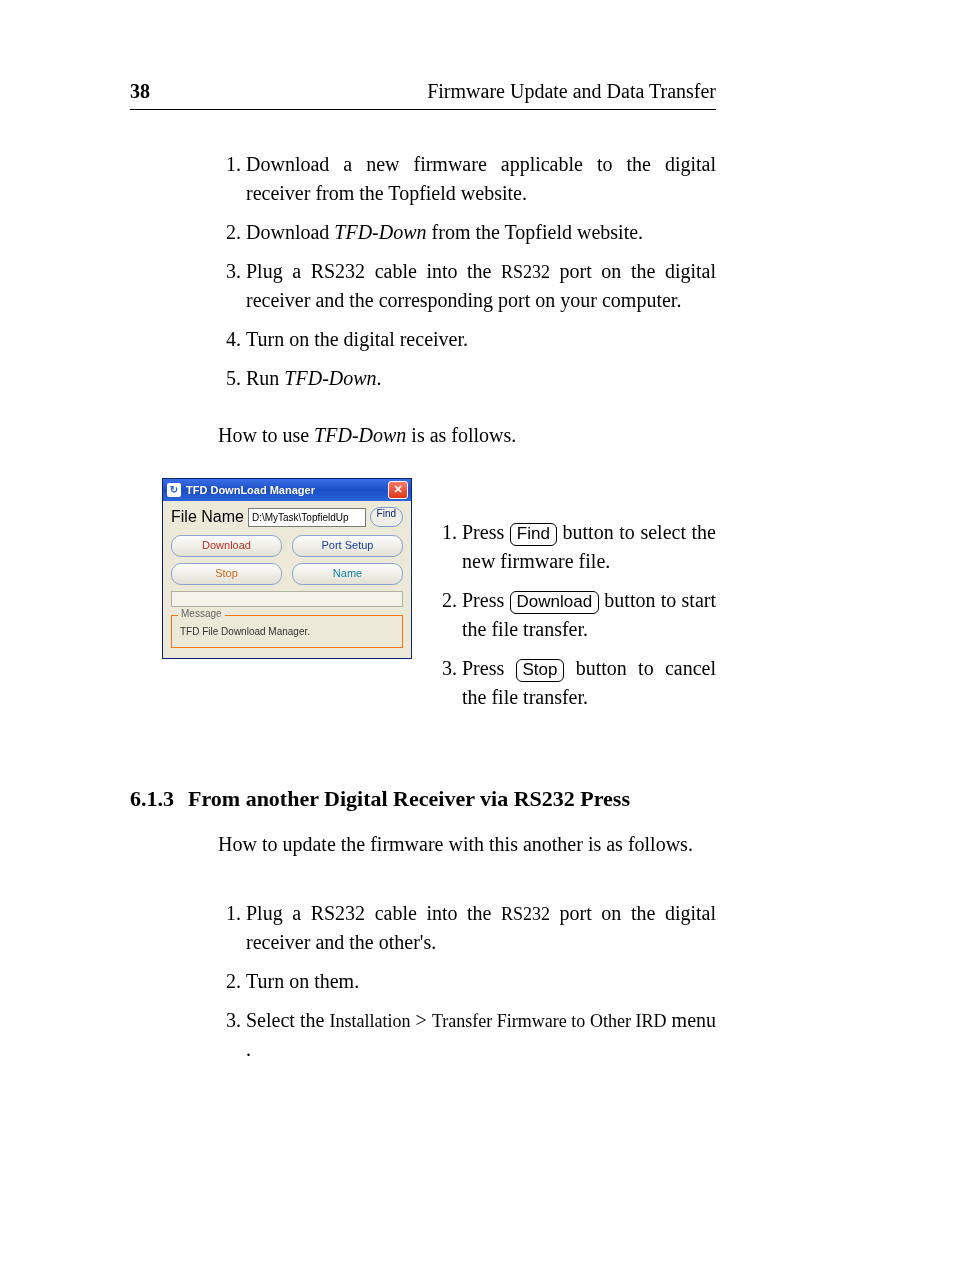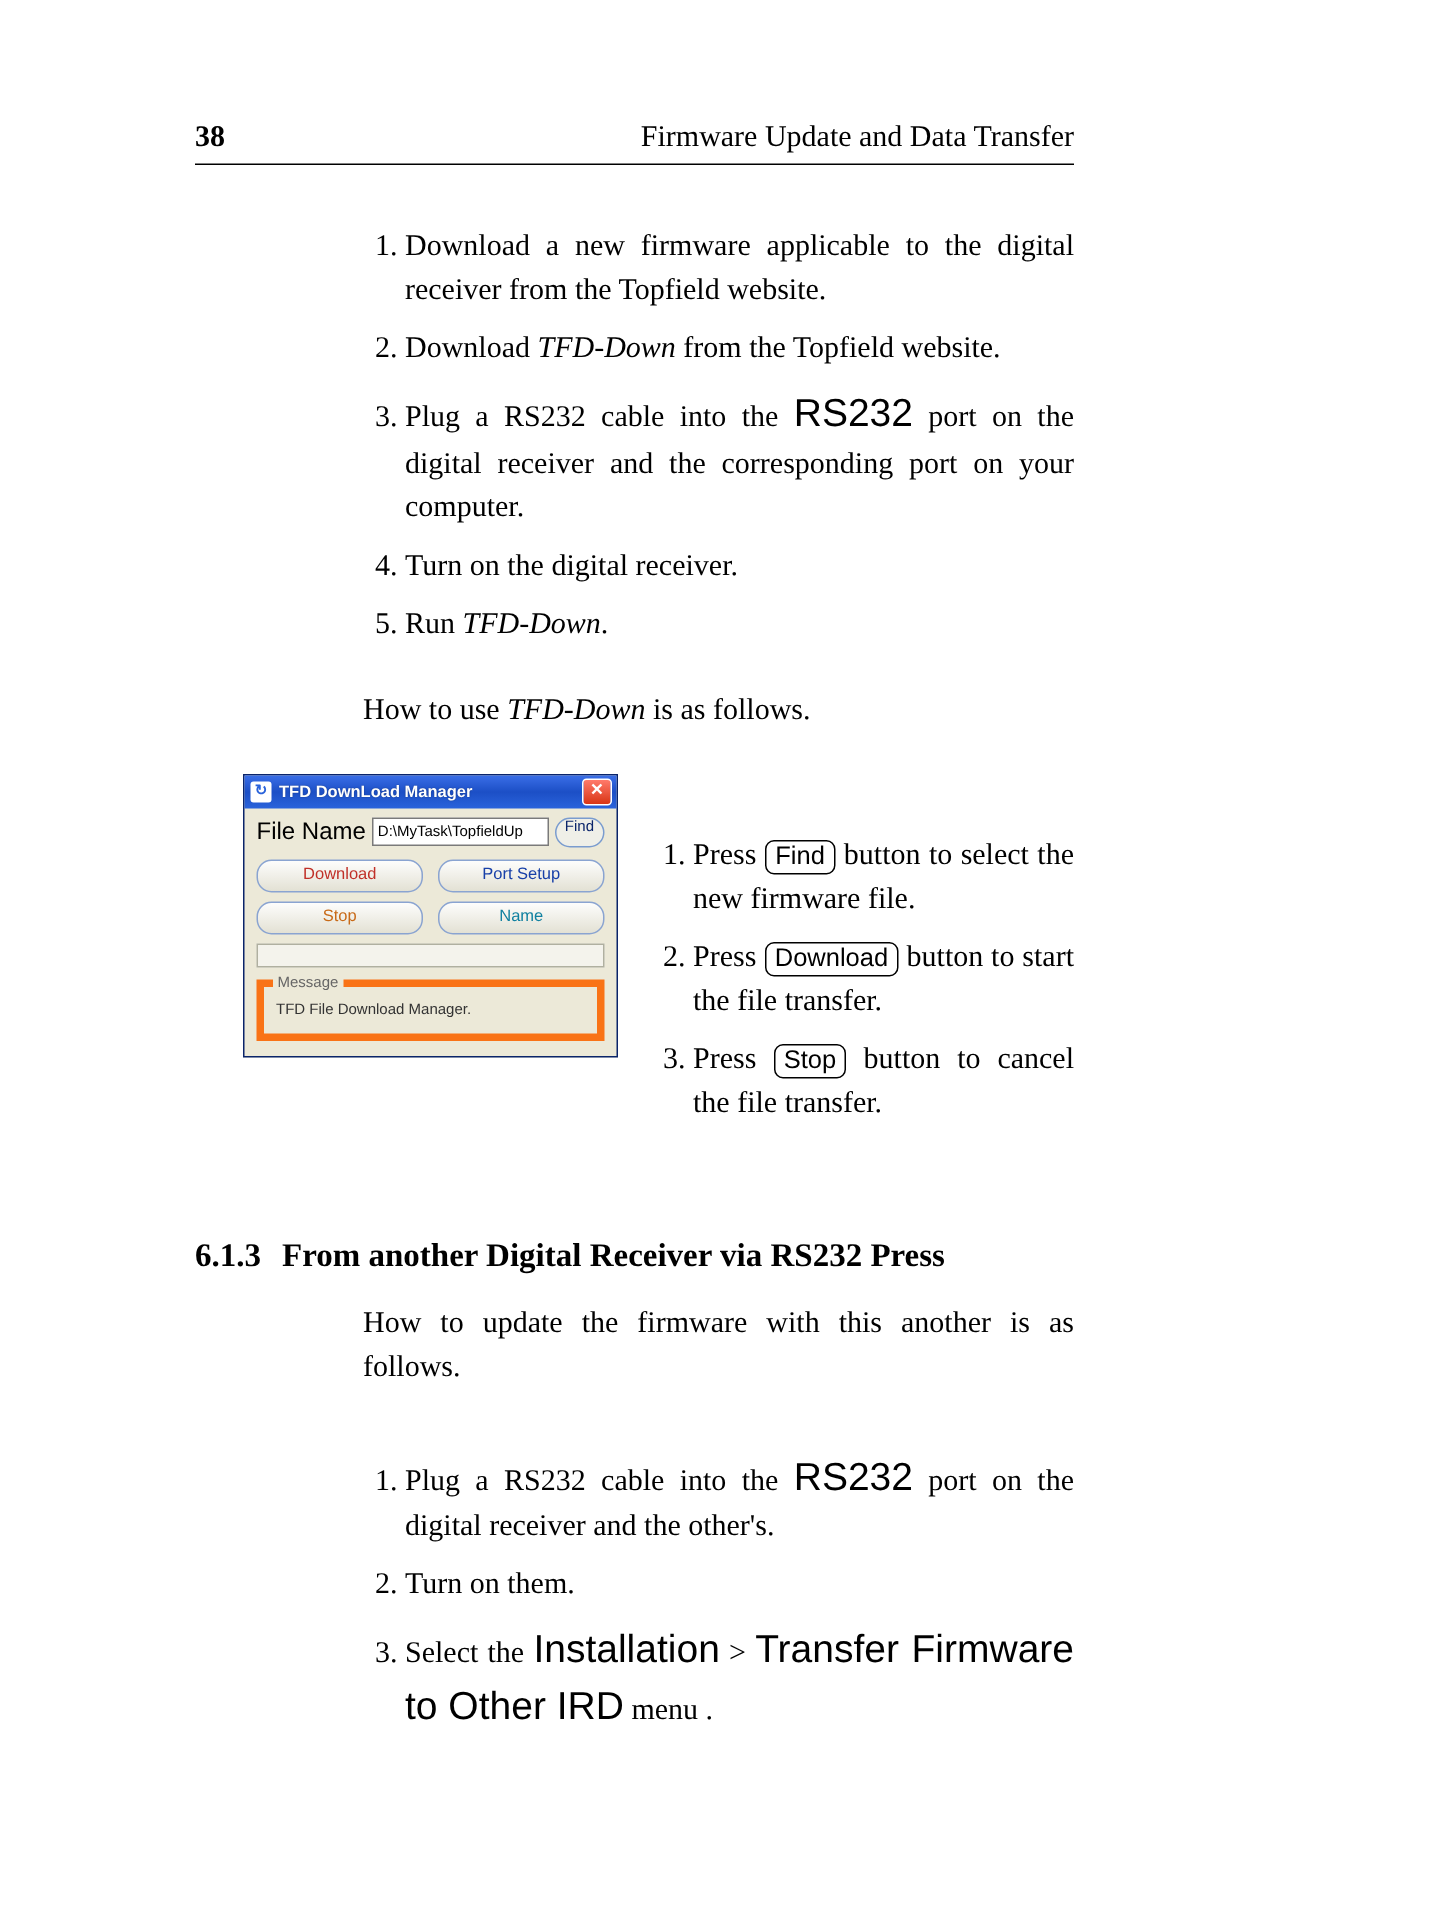--- a/index.html
+++ b/index.html
@@ -18,31 +18,31 @@
   .header-row {
     display: flex;
     justify-content: space-between;
     font-size: 20px;
     padding-bottom: 6px;
     border-bottom: 1px solid #000;
   }
   .pgnum { font-weight: bold; }
   .hdr-title { font-weight: normal; }
 
-  .body-indent { margin-left: 112px; }
+  .body-indent { margin-left: 88px; }
 
   ol.numlist {
     margin: 40px 0 28px 0;
     padding-left: 28px;
     font-size: 20px;
     line-height: 1.45;
   }
   ol.numlist > li { margin-bottom: 10px; text-align: justify; }
   .italic { font-style: italic; }
-  .sf { font-family: Liberation Sans, sans-serif; font-size: 26px; }
+  .sf { font-family: Liberation Serif, serif; font-size: 18px; }
   .key {
     font-family: Arial, Helvetica, sans-serif;
     font-size: 17px;
     display: inline-block;
     border: 1px solid #000;
     border-radius: 6px;
     padding: 0 6px 1px 6px;
     line-height: 1.2;
   }
 
@@ -142,21 +142,21 @@
   .c-blue   { color: #1840a8; }
   .c-orange { color: #c86a18; }
   .c-teal   { color: #1080a0; }
   .progress {
     height: 14px;
     border: 1px solid #b0b0a0;
     background: #f4f3ec;
     margin: 6px 0 8px 0;
   }
   .msgbox {
-    border: 5px solid #f97316;
+    border: 1px solid #f97316;
     padding: 10px 8px 10px 8px;
     position: relative;
   }
   .msgbox .legend {
     position: absolute;
     top: -8px; left: 6px;
     background: #ece9d8;
     padding: 0 3px;
     color: #666;
     font-size: 10px;

